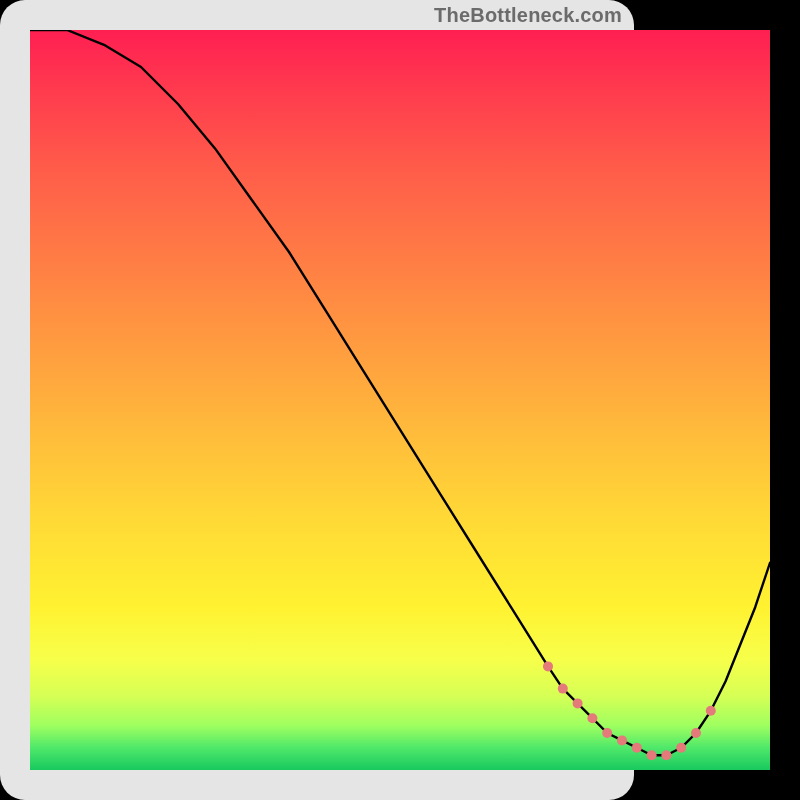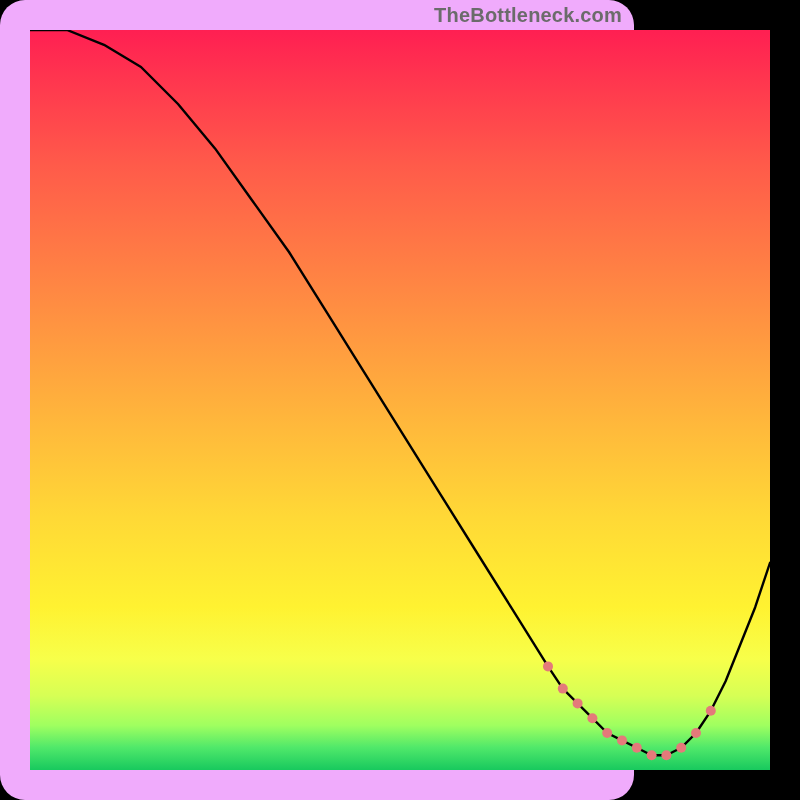--- a/index.html
+++ b/index.html
@@ -1,17 +1,17 @@
 <!DOCTYPE html>
 <html><head>
 <meta charset="utf-8">
 <style>
   * { margin: 0; padding: 0; box-sizing: border-box; }
   html, body { width: 800px; height: 800px; overflow: hidden; background: #000; }
-  .frame { position: relative; width: 634px; height: 800px; background: #f0abfc; border-radius: 25px; }
+  .frame { position: relative; width: 634px; height: 800px; background: #e5e5e5; border-radius: 25px; }
   .watermark {
     position: absolute;
     top: 4px; right: 12px;
     font-family: Arial, Helvetica, sans-serif;
     font-size: 20px;
     color: #6b6b6b;
     font-weight: 600;
     letter-spacing: 0.2px;
   }
   .plot-area {

